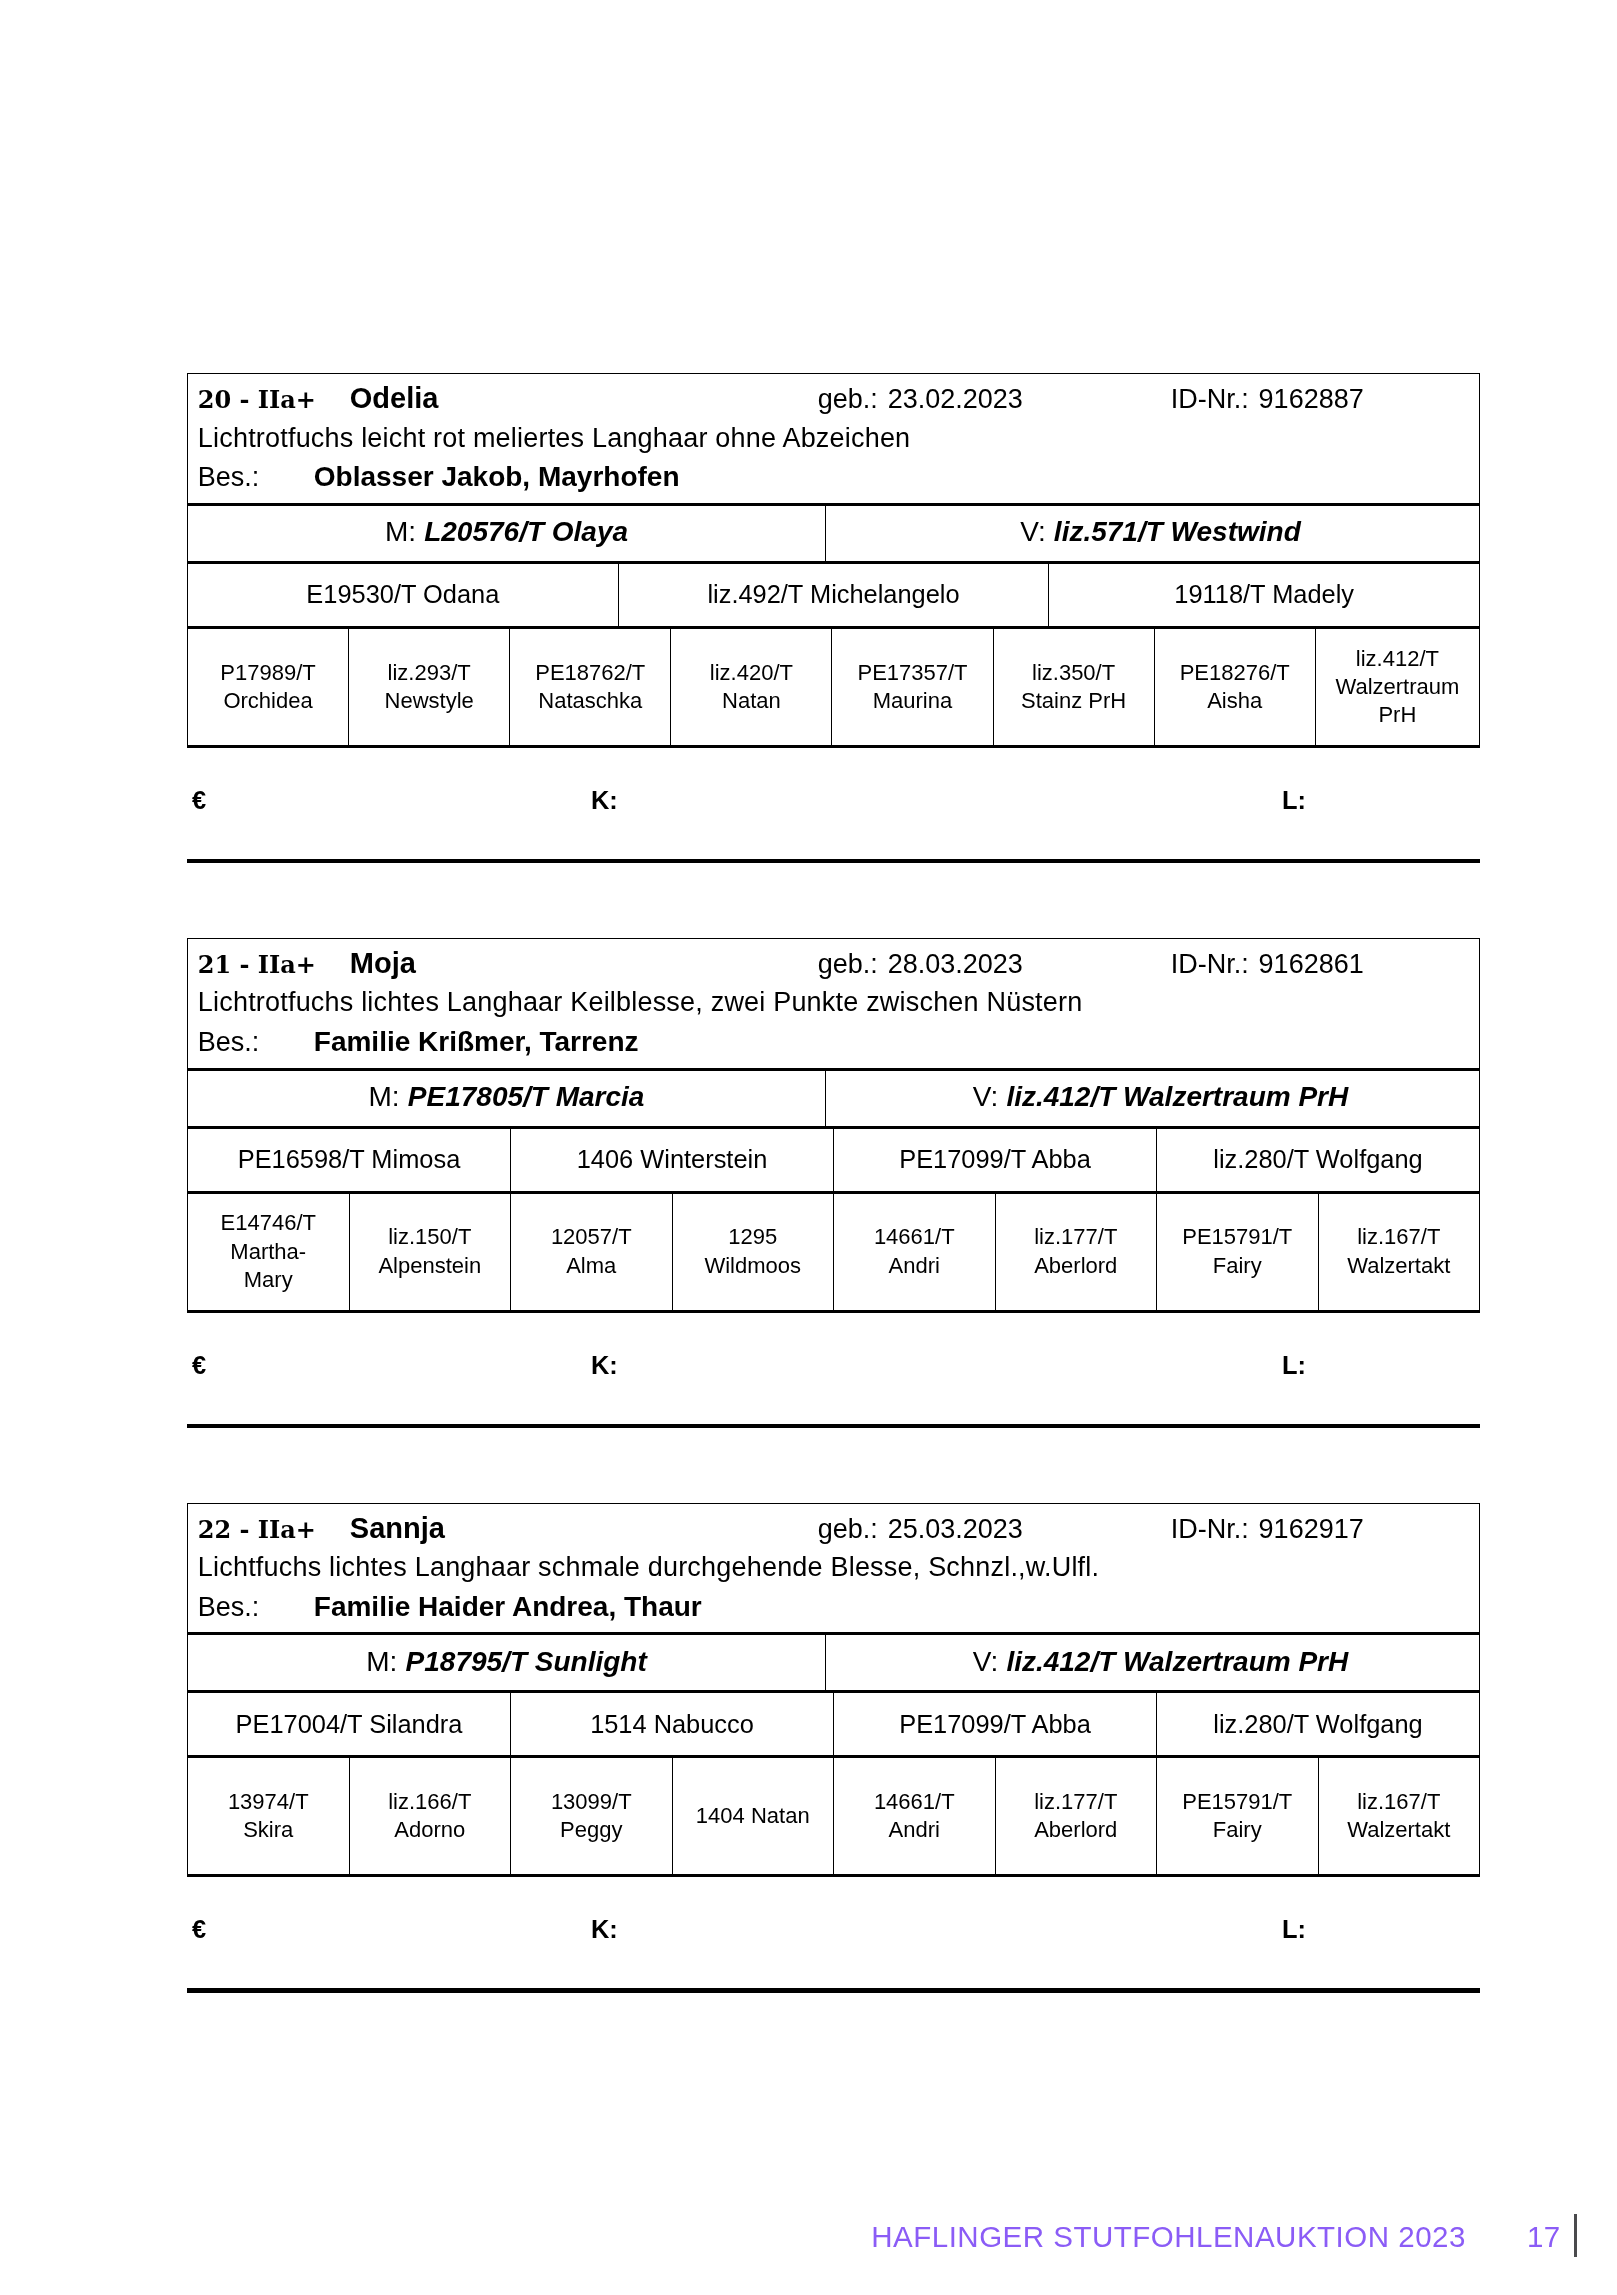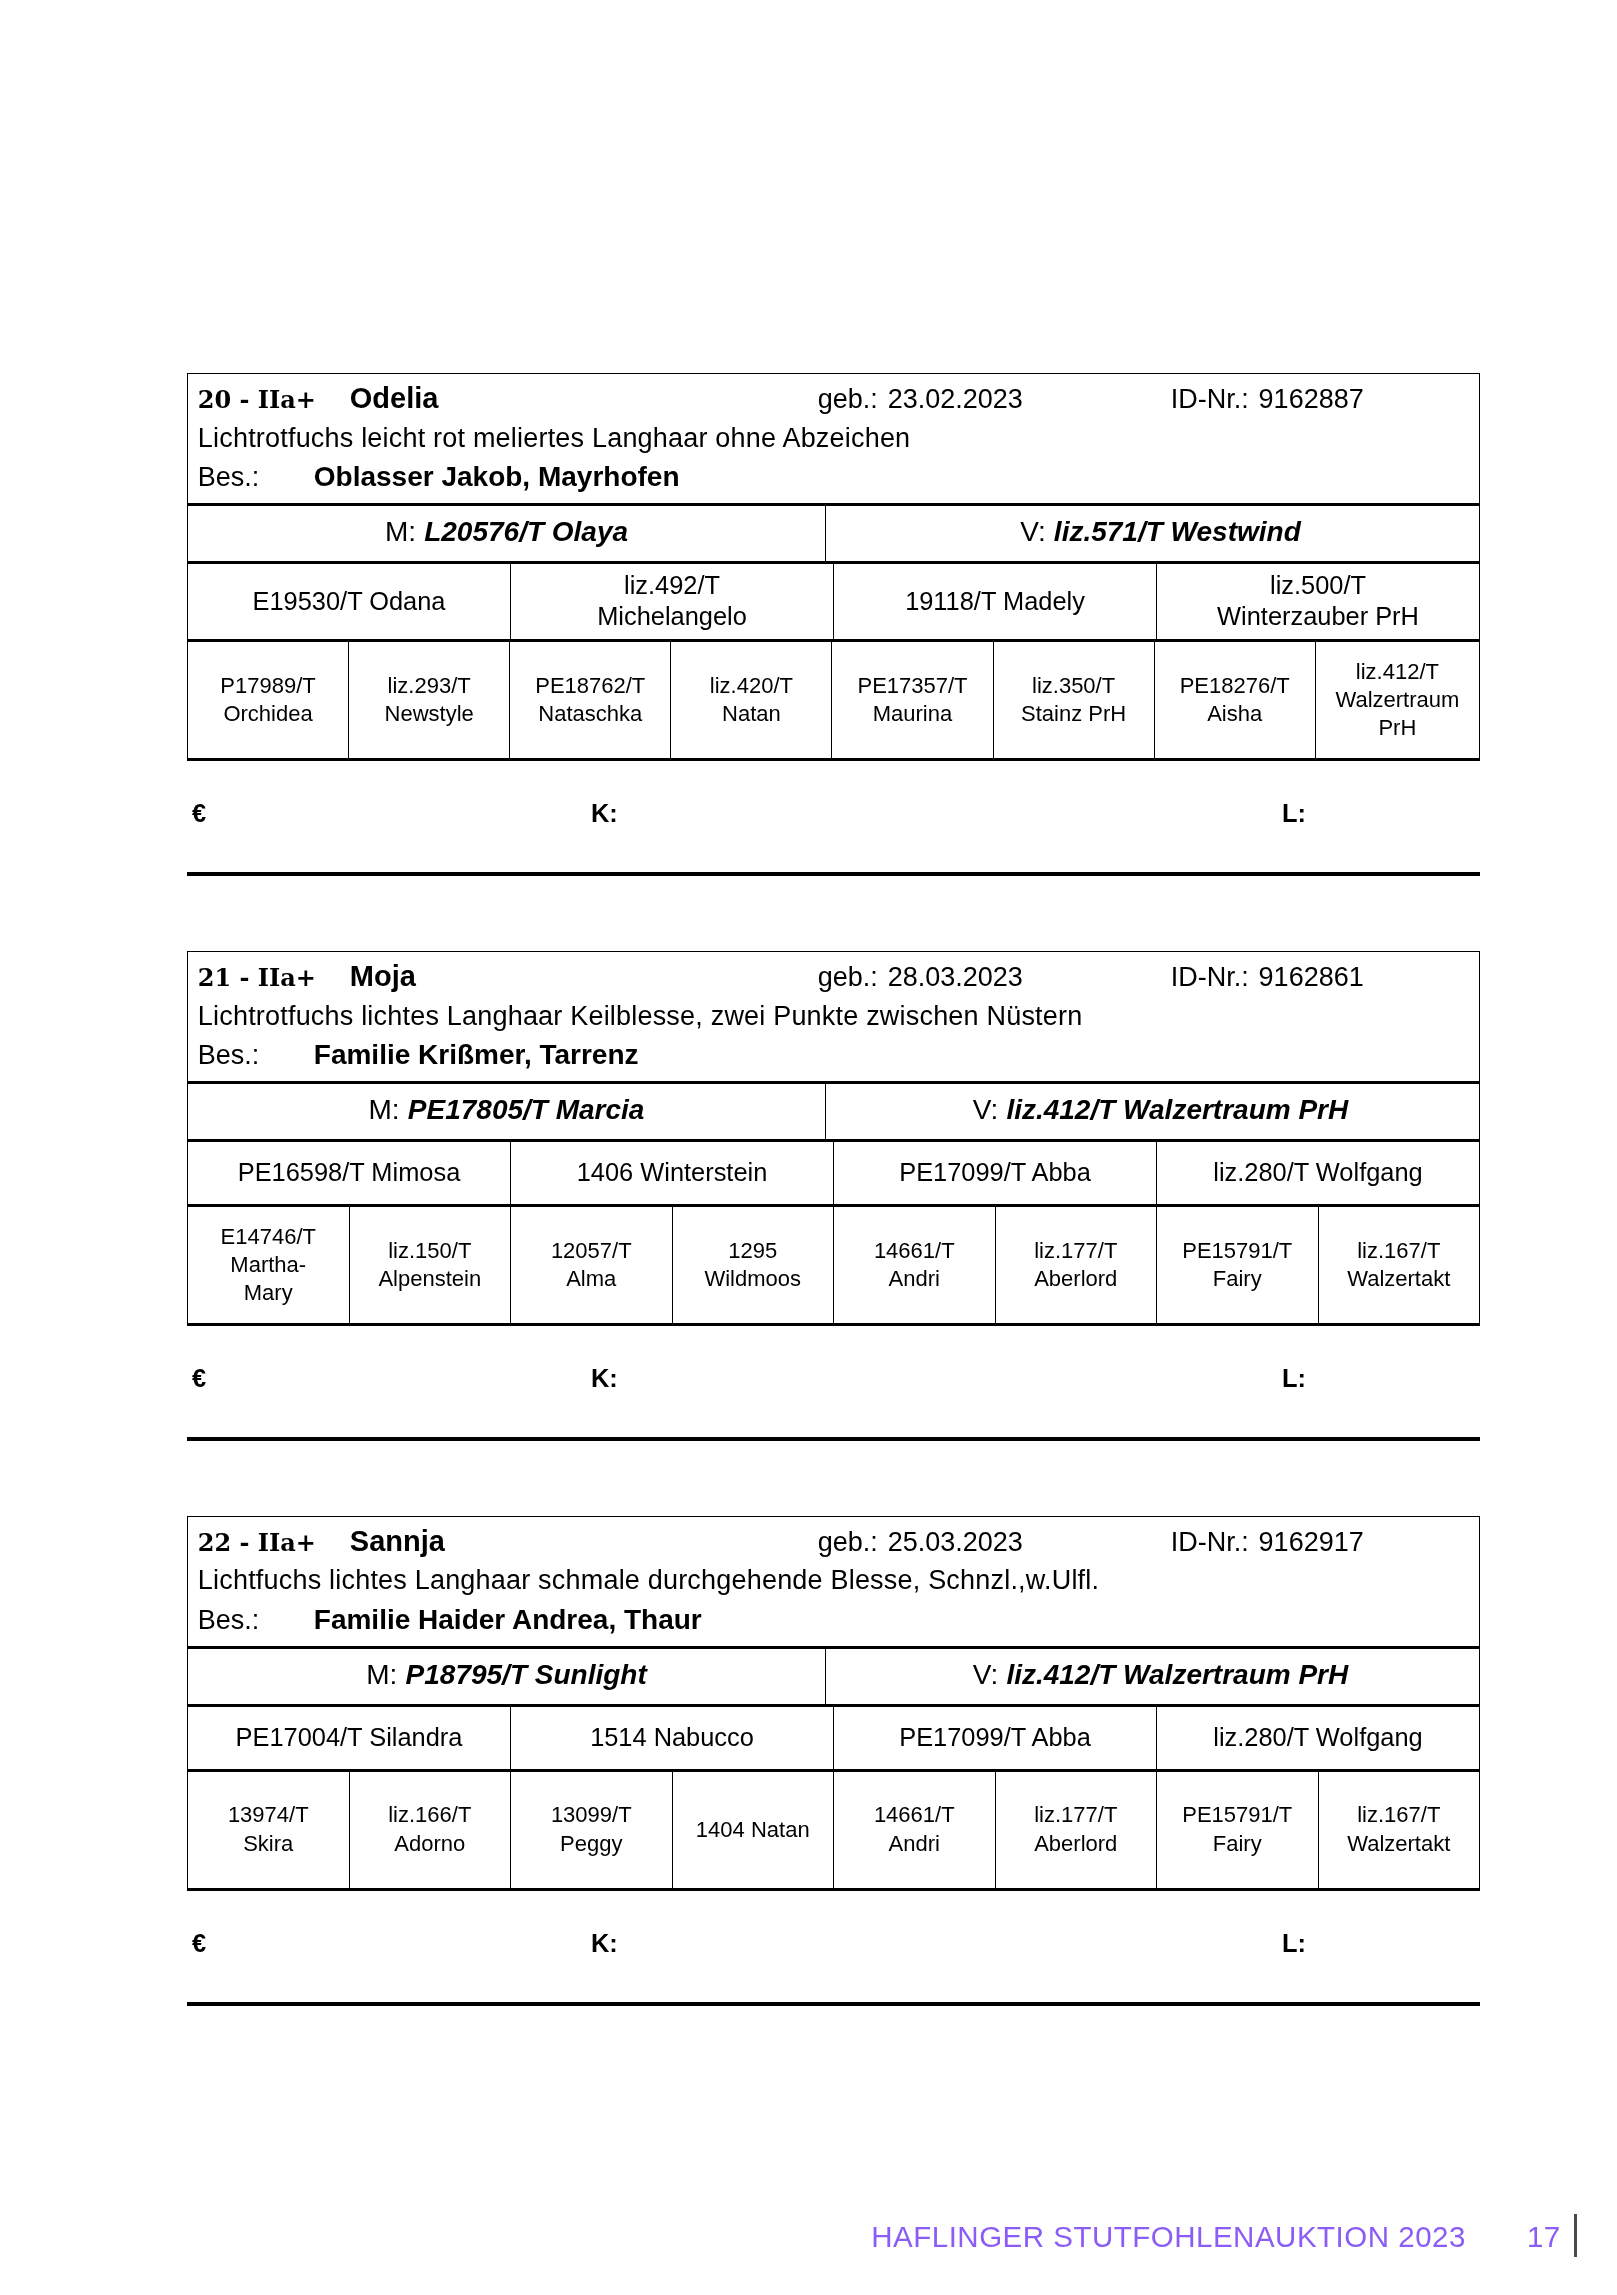--- a/index.html
+++ b/index.html
@@ -164,21 +164,20 @@
             <span class="mv-prefix">M:</span><span class="mv-value">L20576/T Olaya</span>
           </div>
           <div class="mv-cell">
             <span class="mv-prefix">V:</span><span class="mv-value">liz.571/T Westwind</span>
           </div>
         </div>
         <div class="gp-row">
           <div class="gp-cell">E19530/T Odana</div>
           <div class="gp-cell">liz.492/T Michelangelo</div>
           <div class="gp-cell">19118/T Madely</div>
-          <div class="gp-cell">liz.500/T Winterzauber PrH</div>
         </div>
         <div class="ggp-row">
           <div class="ggp-cell">P17989/T Orchidea</div>
           <div class="ggp-cell">liz.293/T Newstyle</div>
           <div class="ggp-cell">PE18762/T Nataschka</div>
           <div class="ggp-cell">liz.420/T Natan</div>
           <div class="ggp-cell">PE17357/T Maurina</div>
           <div class="ggp-cell">liz.350/T Stainz PrH</div>
           <div class="ggp-cell">PE18276/T Aisha</div>
           <div class="ggp-cell">liz.412/T Walzertraum PrH</div>

